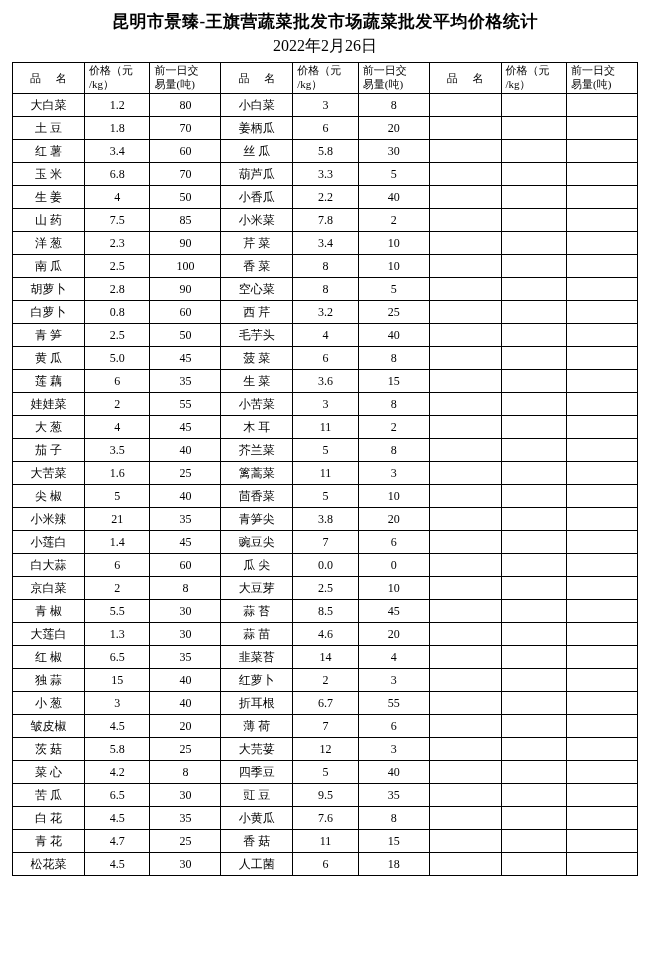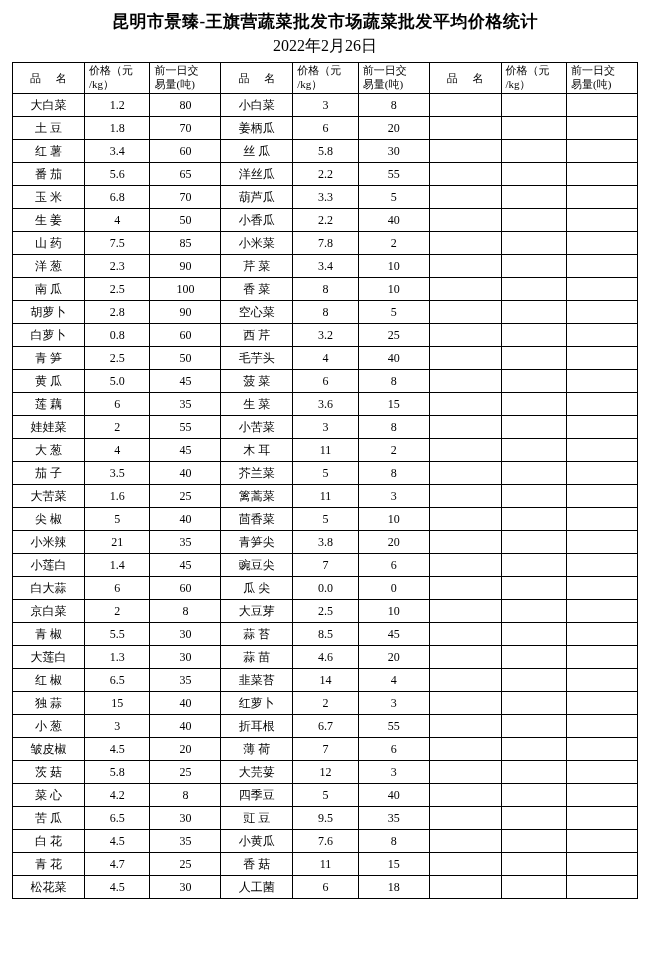--- a/index.html
+++ b/index.html
@@ -153,31 +153,20 @@
           <td>3.4</td>
           <td>60</td>
           <td class="name-cell">丝  瓜</td>
           <td>5.8</td>
           <td>30</td>
           <td class="name-cell"></td>
           <td></td>
           <td></td>
         </tr>
         <tr>
-          <td class="name-cell">番  茄</td>
-          <td>5.6</td>
-          <td>65</td>
-          <td class="name-cell">洋丝瓜</td>
-          <td>2.2</td>
-          <td>55</td>
-          <td class="name-cell"></td>
-          <td></td>
-          <td></td>
-        </tr>
-        <tr>
           <td class="name-cell">玉  米</td>
           <td>6.8</td>
           <td>70</td>
           <td class="name-cell">葫芦瓜</td>
           <td>3.3</td>
           <td>5</td>
           <td class="name-cell"></td>
           <td></td>
           <td></td>
         </tr>

